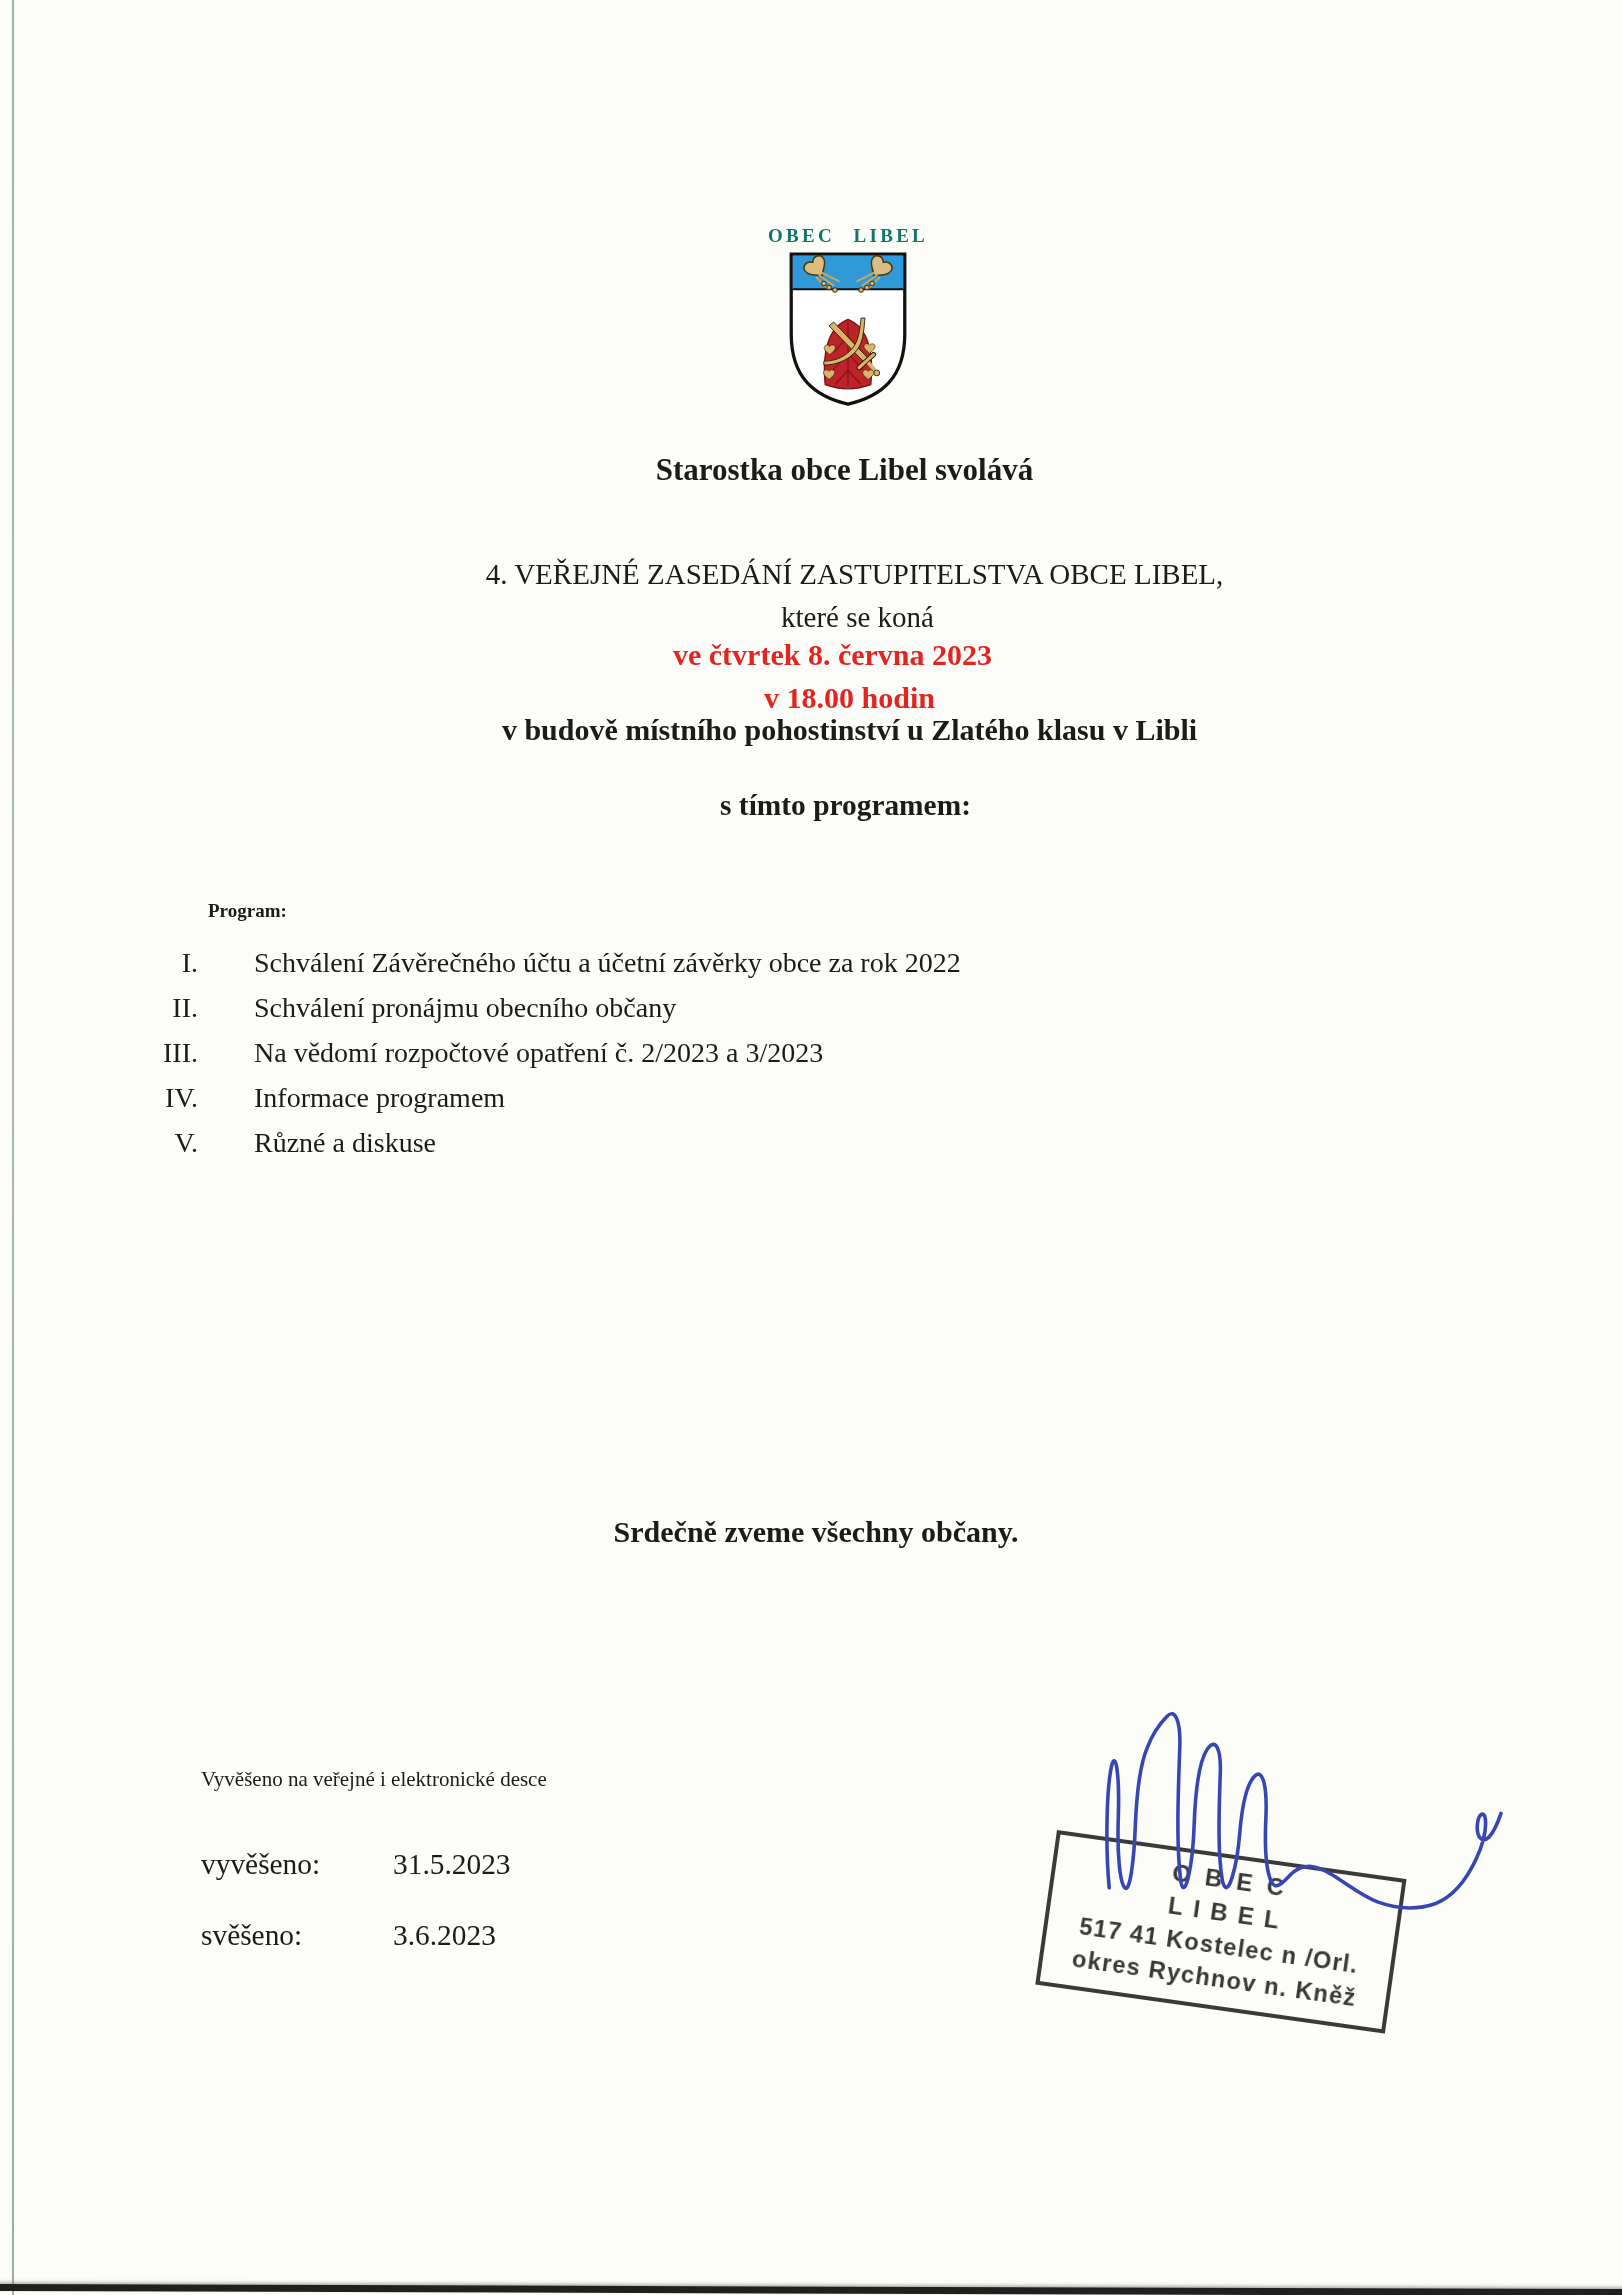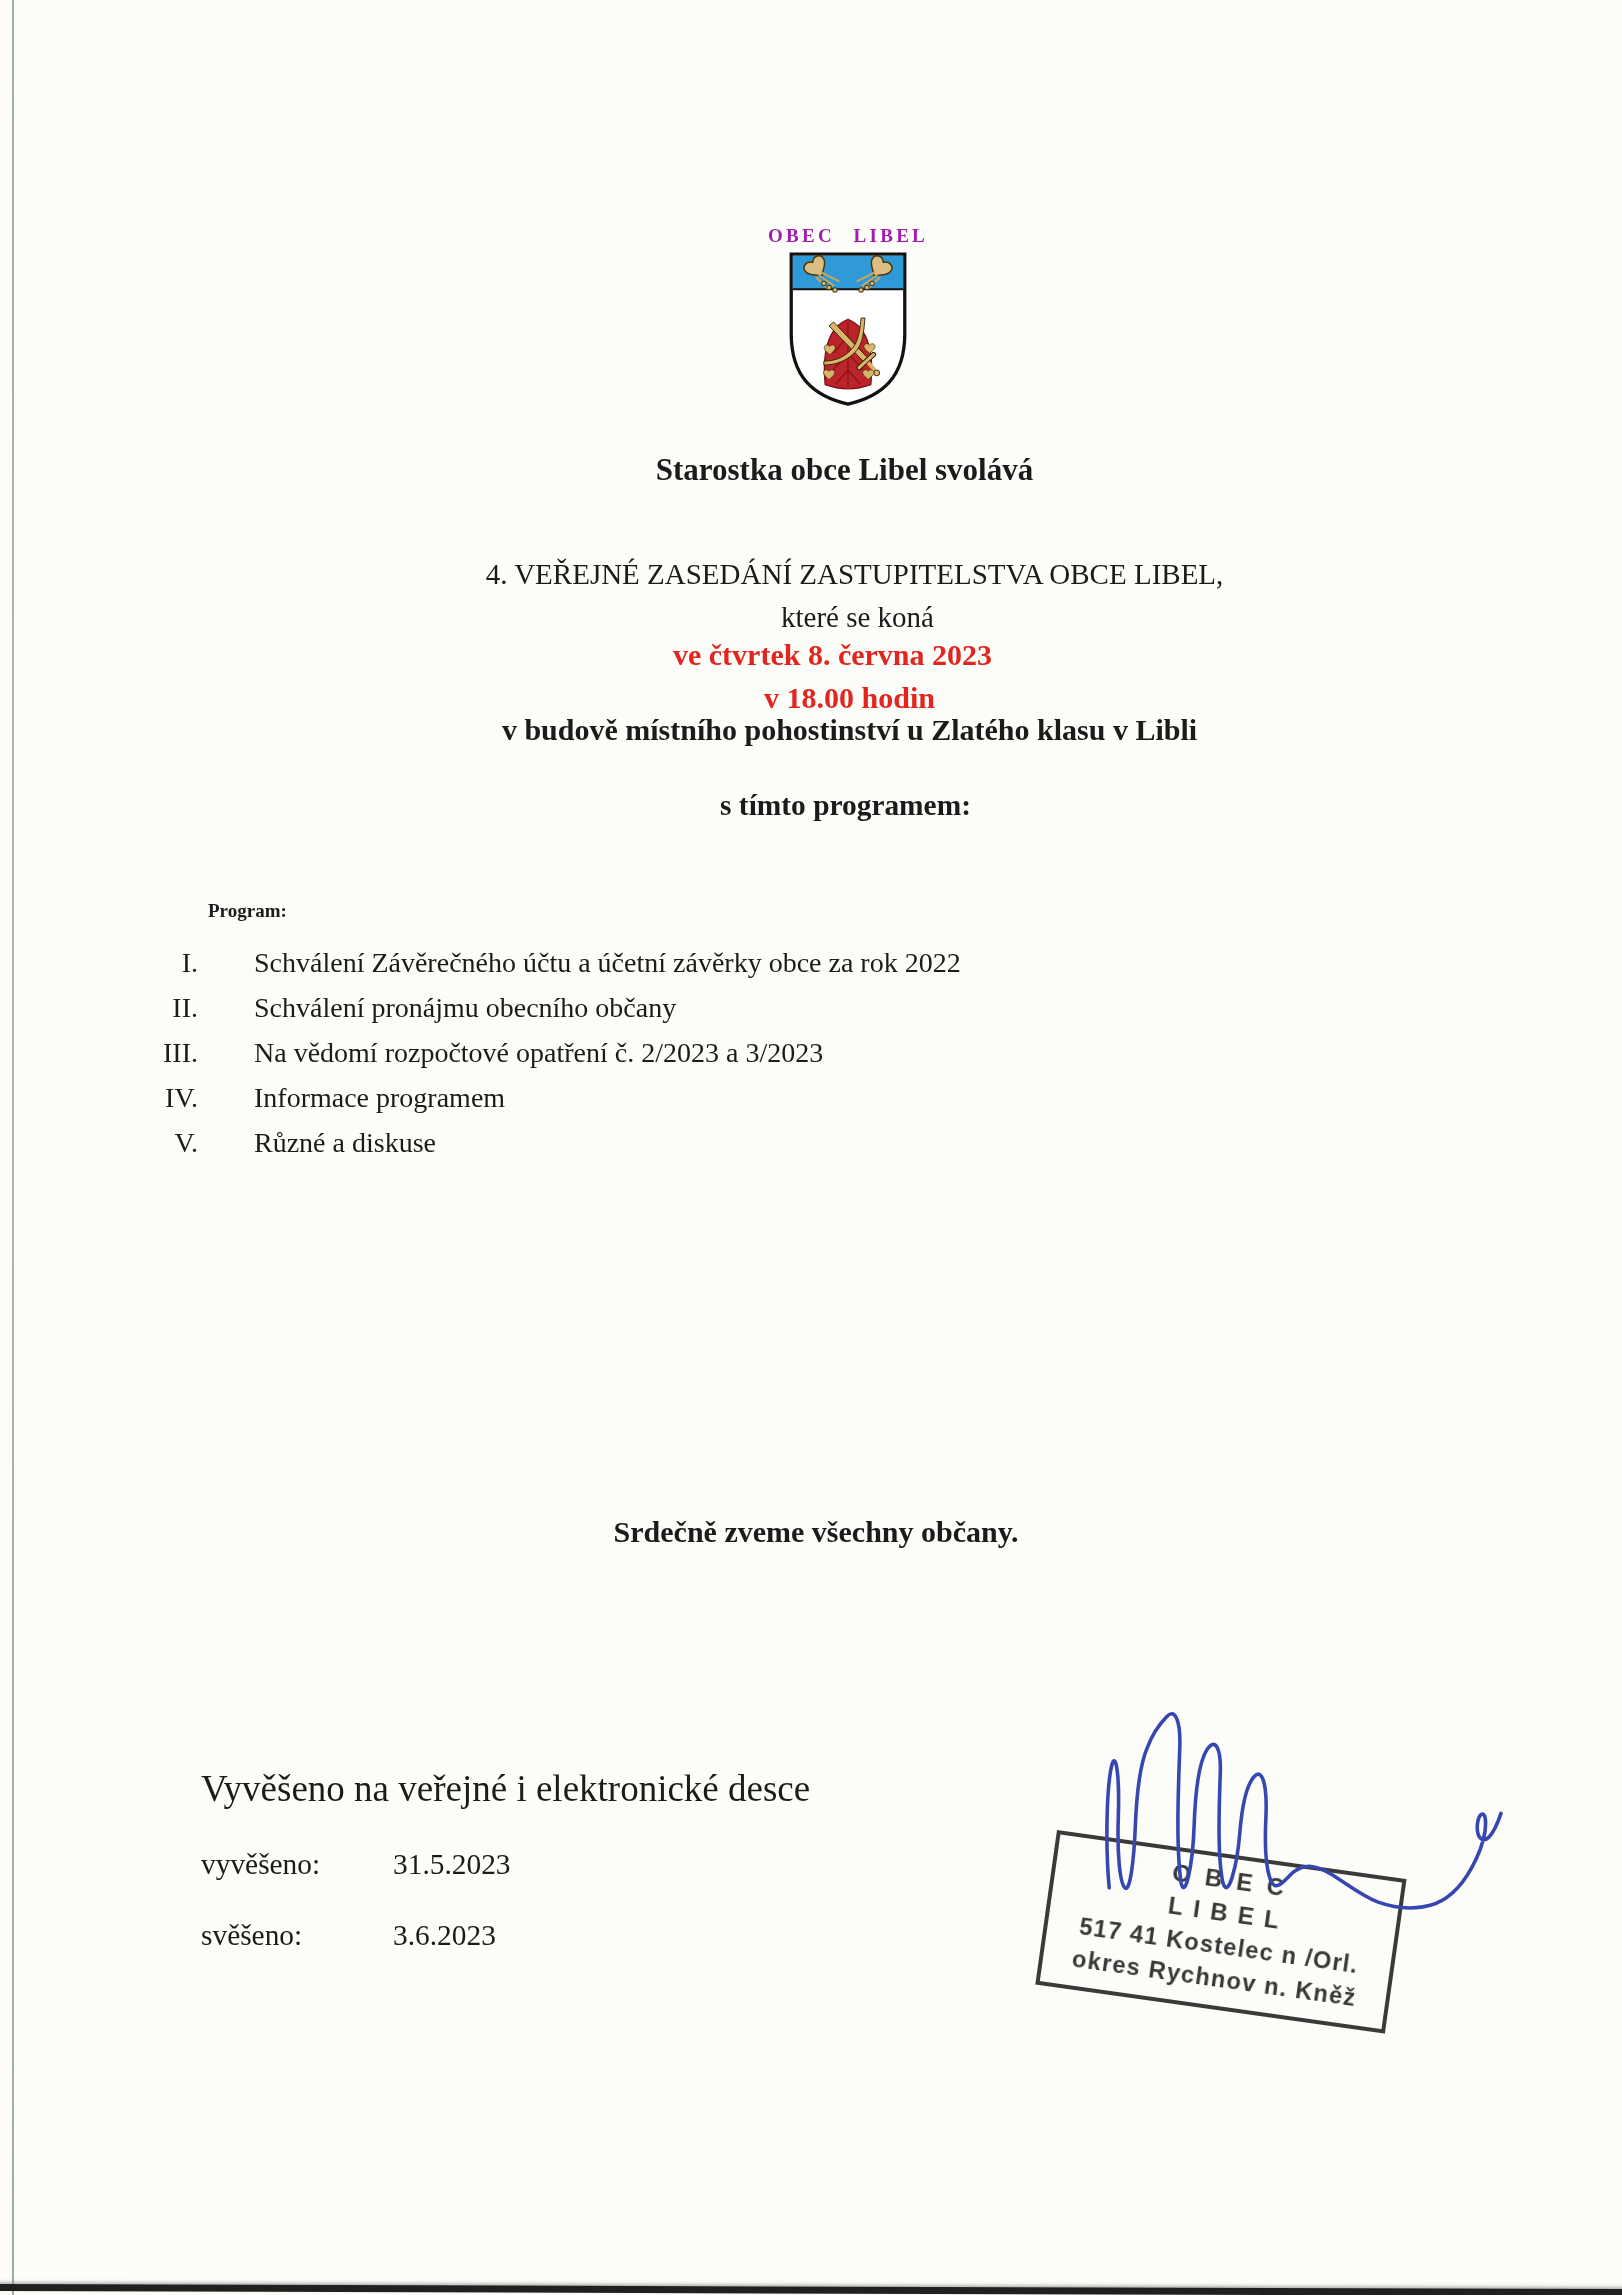--- a/index.html
+++ b/index.html
@@ -12,21 +12,21 @@
   
   .scan-line-left { position:absolute; left:11.8px; top:0; width:2px; height:2295px;
     background:linear-gradient(#9fb0a7,#aab8b0 40%,#9cada4); }
   .scan-bar-bottom { position:absolute; left:-2.6px; top:2284px; width:1631px; height:7.2px;
     background:#202020; transform:rotate(0.18deg); transform-origin:0 0;
     box-shadow:0 -2px 3.3px rgba(110,110,110,.5); }
 
   
   .emblem { position:absolute; left:753px; top:225px; width:190px; text-align:center; }
   .emblem-caption { font-size:19px; font-weight:bold; letter-spacing:3.3px; word-spacing:10.5px;
-    color:#a21caf; line-height:22px; }
+    color:#0f766e; line-height:22px; }
   .coa { display:block; margin:2.6px auto 0; width:124px; height:157px; }
 
   
   .line { position:absolute; left:0; width:1623px; text-align:center; white-space:nowrap; }
   .bold { font-weight:bold; }
   .red  { color:#e2251f; }
   .intro      { top:452px;  font-size:31px; transform:translateX(33px); }
   .title1     { top:558px;  font-size:29px; transform:translateX(43px); }
   .title2     { top:601px;  font-size:29px; transform:translateX(46px); }
   .date-line  { top:638px;  font-size:30px; transform:translateX(21px); }
@@ -37,21 +37,21 @@
 
   
   .prog-heading { position:absolute; left:208px; top:900px; font-size:19px; font-weight:bold; }
   .prog-list { position:absolute; left:119px; top:940px; margin:0; padding:0; list-style:none;
     font-size:28px; }
   .prog-list li { display:flex; line-height:45px; white-space:nowrap; }
   .prog-list .num { width:79px; text-align:right; flex:none; }
   .prog-list .txt { margin-left:56px; }
 
   
-  .posting-notice { position:absolute; left:201px; top:1767px; font-size:37px; white-space:nowrap; }
+  .posting-notice { position:absolute; left:201px; top:1767px; font-size:21px; white-space:nowrap; }
   .post-row { position:absolute; left:201px; width:654px; font-size:29.4px; white-space:nowrap; }
   .post-row.posted  { top:1848px; }
   .post-row.removed { top:1919px; }
   .post-date { position:absolute; left:192px; }
 
   
   .stamp { position:absolute; left:1057px; top:1830px; width:353px; height:156px;
     border:4.6px solid #2e2e2e; box-sizing:border-box;
     transform:rotate(8deg); transform-origin:0 0;
     font-family:"Liberation Sans","DejaVu Sans",sans-serif; font-weight:bold;

